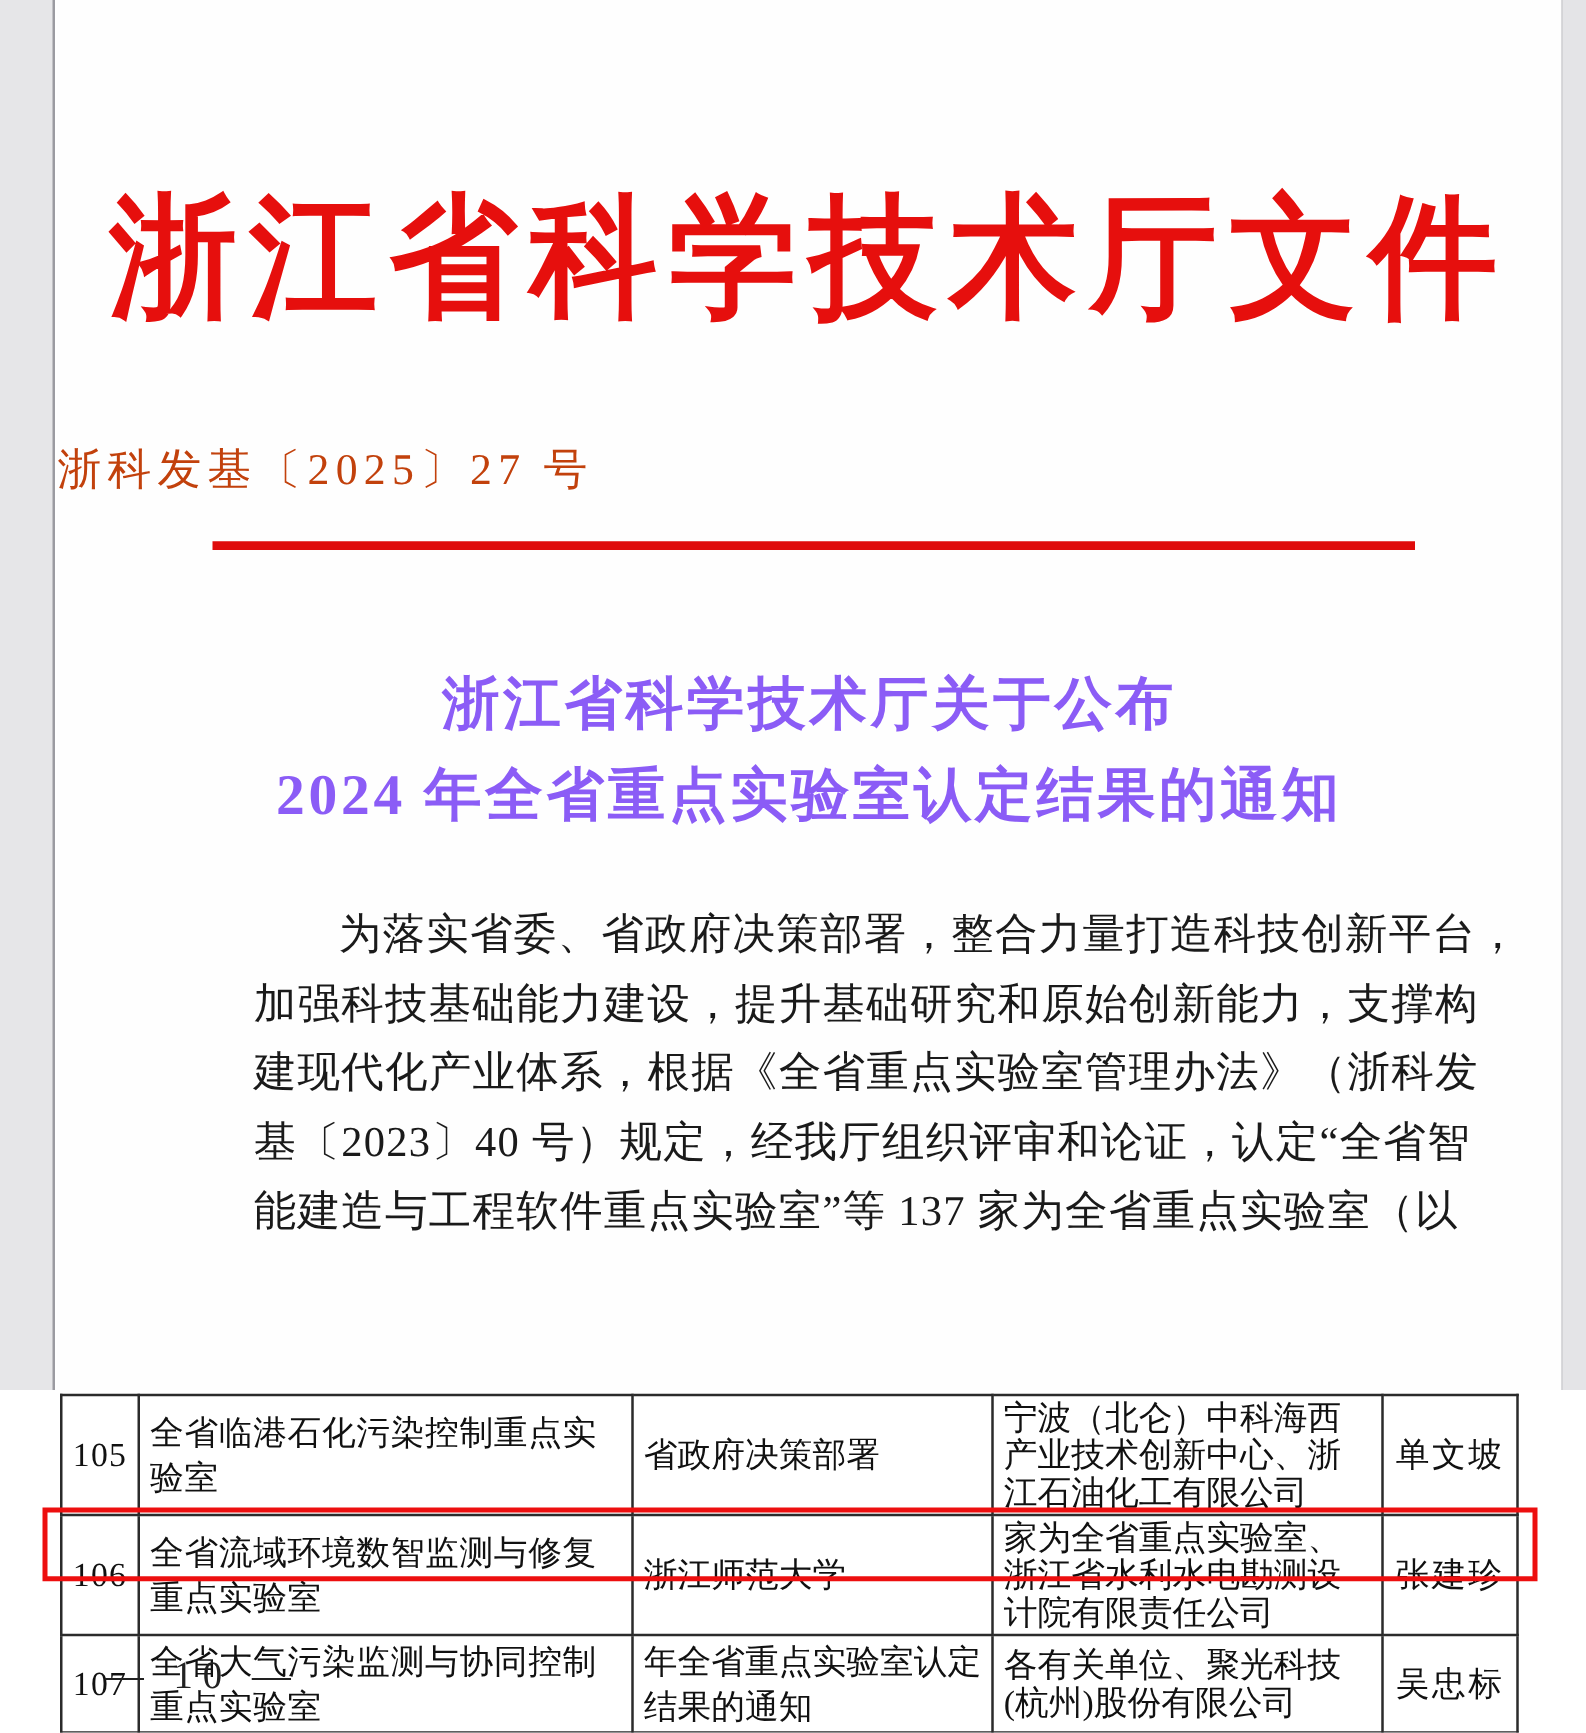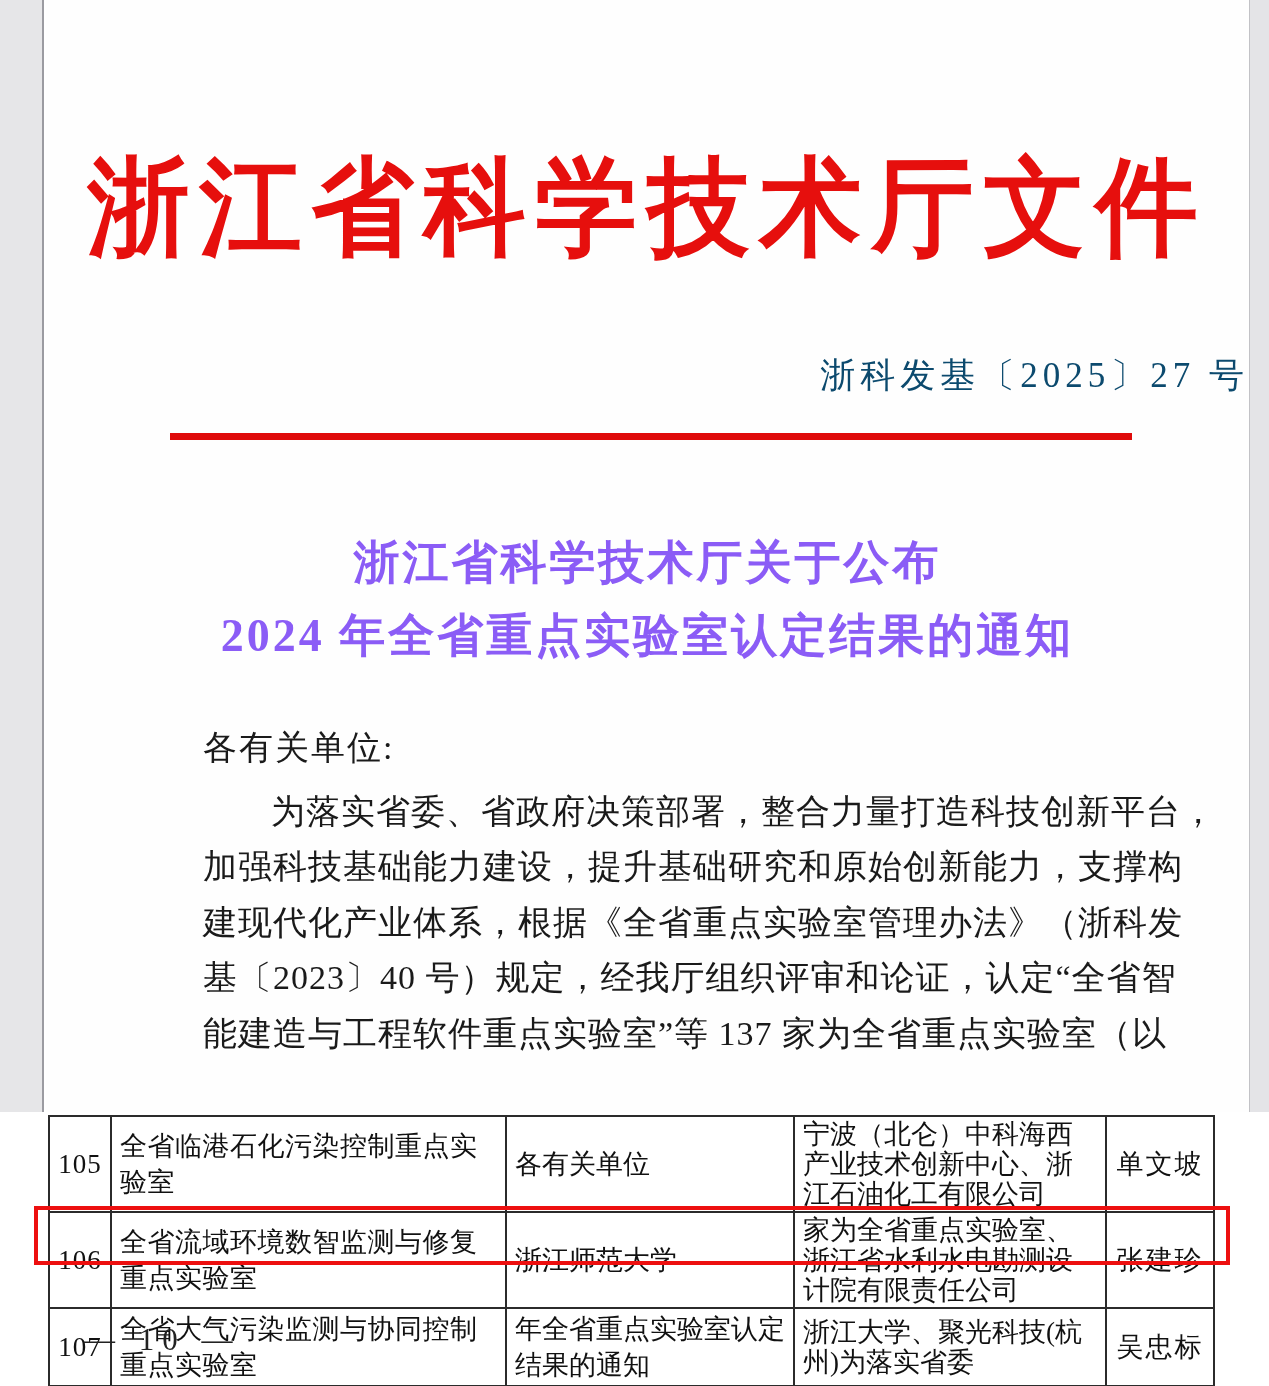--- a/index.html
+++ b/index.html
@@ -20,21 +20,21 @@
 
   .red-header {
     position:absolute; left:46px; top:144px; width:1203px;
     text-align:center; font-size:102px; font-weight:bold;
     color:#e60f0d; letter-spacing:10px; line-height:1.2;
     transform:scaleY(1.05); transform-origin:top center;
     white-space:nowrap;
   }
   .doc-number {
     position:absolute; left:46px; top:352px; width:1203px;
-    text-align:right; font-size:35px; letter-spacing:5px; color:#0c4a6e;
+    text-align:left; font-size:35px; letter-spacing:5px; color:#c2410c;
   }
   .red-rule {
     position:absolute; left:170px; top:433px; width:962px; height:7px;
     background:#df0b0b;
   }
   .notice-title {
     position:absolute; left:46px; top:526px; width:1203px;
     text-align:center; font-weight:bold; font-size:46px;
     line-height:73px; letter-spacing:3px; color:#8b5cf6;
   }
@@ -83,57 +83,56 @@
   <div class="doc-number">浙科发基〔2025〕27 号</div>
 
   <div class="red-rule"></div>
 
   <div class="notice-title">
     <div>浙江省科学技术厅关于公布</div>
     <div>2024 年全省重点实验室认定结果的通知</div>
   </div>
 
   <div class="body-block">
-    <div class="salutation">各有关单位:</div>
     <div class="jline indent">为落实省委、省政府决策部署，整合力量打造科技创新平台，</div>
     <div class="jline">加强科技基础能力建设，提升基础研究和原始创新能力，支撑构</div>
     <div class="jline">建现代化产业体系，根据《全省重点实验室管理办法》（浙科发</div>
     <div class="jline">基〔2023〕40 号）规定，经我厅组织评审和论证，认定“全省智</div>
     <div class="jline">能建造与工程软件重点实验室”等 137 家为全省重点实验室（以</div>
   </div>
 
   <div class="table-section">
     <table class="result-table">
       <colgroup>
         <col style="width:62px">
           <col style="width:395px">
           <col style="width:288px">
           <col style="width:312px">
           <col style="width:108px">
       </colgroup>
       <tbody>
           <tr>
         <td class="c-num">105</td>
         <td class="c-lab">全省临港石化污染控制重点实验室</td>
-        <td class="c-inst">各有关单位</td>
+        <td class="c-inst">省政府决策部署</td>
         <td class="c-part">宁波（北仑）中科海西产业技术创新中心、浙江石油化工有限公司</td>
         <td class="c-dir">单文坡</td>
       </tr>
       <tr>
         <td class="c-num">106</td>
         <td class="c-lab">全省流域环境数智监测与修复重点实验室</td>
         <td class="c-inst">浙江师范大学</td>
         <td class="c-part">家为全省重点实验室、浙江省水利水电勘测设计院有限责任公司</td>
         <td class="c-dir">张建珍</td>
       </tr>
       <tr style="height:52px;">
         <td class="c-num">107</td>
         <td class="c-lab">全省大气污染监测与协同控制重点实验室</td>
         <td class="c-inst">年全省重点实验室认定结果的通知</td>
-        <td class="c-part">浙江大学、聚光科技(杭州)为落实省委</td>
+        <td class="c-part">各有关单位、聚光科技(杭州)股份有限公司</td>
         <td class="c-dir">吴忠标</td>
       </tr>
 
     </tbody>
       </table>
   </div>
 
   <div class="hl-box"></div>
 
   <div class="page-num">— 10 —</div>

